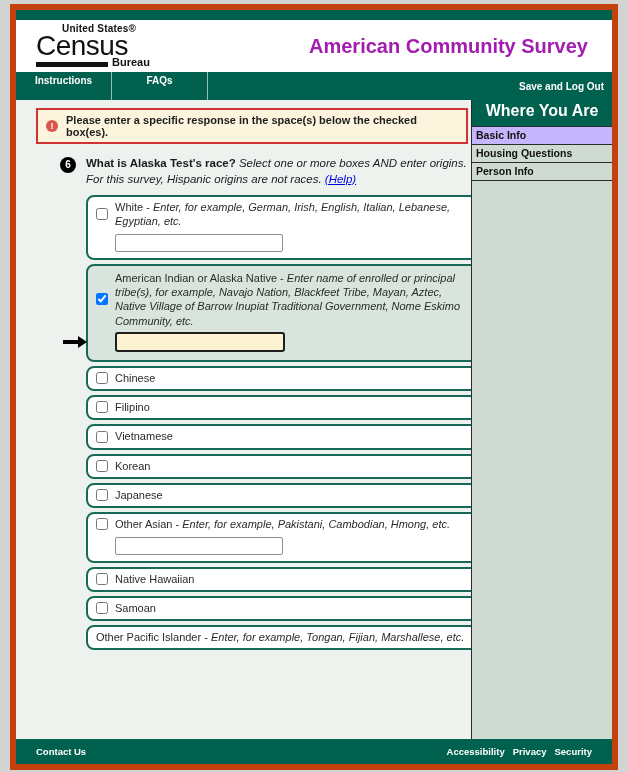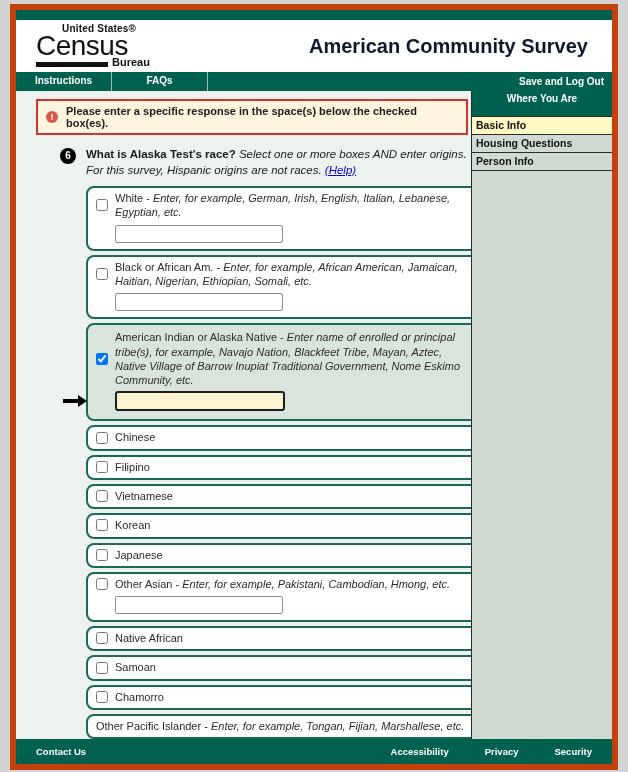--- a/index.html
+++ b/index.html
@@ -21,51 +21,51 @@
   .header {
     height:52px; background:#fff; display:flex; align-items:center;
     justify-content:space-between; padding:0 24px 0 20px; flex:0 0 auto;
   }
   .logo { position:relative; width:120px; line-height:1; color:#111; cursor:default; }
   .logo-top { font-size:10px; font-weight:bold; margin-left:26px; letter-spacing:0.2px; }
   .logo-main { font-size:28px; font-weight:normal; letter-spacing:-0.5px; margin-top:-2px; }
   .logo-bottom { display:flex; align-items:flex-end; margin-top:-3px; }
   .logo-line { display:inline-block; width:72px; height:5px; background:#111; margin-right:4px; margin-bottom:1px; }
   .logo-sub { font-size:11px; font-weight:bold; }
-  .header-title { font-size:20px; font-weight:bold; color:#0f172a; }
+  .header-title { font-size:20px; font-weight:bold; color:#a21caf; }
   
   .nav {
-    height:19px; background:var(--accent-green,#00614e); color:#fff;
+    height:28px; background:var(--accent-green,#00614e); color:#fff;
     display:flex; align-items:center; font-size:10px; font-weight:bold; flex:0 0 auto;
   }
   .nav-tab {
     width:96px; text-align:center; height:100%; line-height:17px;
     border-right:1px solid #9fbcb2; cursor:pointer;
   }
   .nav-spacer { flex:1; }
   .nav-right { padding-right:8px; cursor:pointer;padding-left:12px; }
   
   .main { flex:1; display:flex; min-height:0; }
   .content {
     flex:1; background:#edf2ee; padding:8px 0 0 20px; position:relative;
     display:flex; flex-direction:column; overflow:hidden;
   }
   .sidebar {
     width:141px; flex:0 0 auto; background:#cfdad2;
     border-left:1px solid #2b2b2b; font-size:10.5px;
   }
   .sidebar-title {
     background:var(--accent-green,#00614e); color:#fff; font-weight:bold;
-    text-align:center; padding:2px 0 12px; border-bottom:1px solid #2b2b2b; font-size:10px;
+    text-align:center; padding:2px 0 6px; border-bottom:1px solid #2b2b2b; font-size:16px;
   }
   .sidebar-item {
     padding:2px 4px 3px; font-weight:bold; color:#111;
     border-bottom:1px solid #2b2b2b; cursor:pointer;
   }
-  .sidebar-item.active { background:#fef9c3; }
+  .sidebar-item.active { background:#c4b5fd; }
   
   .error-box {
     width:432px; border:2px solid #cf3430; background:#fdf4de;
     display:flex; align-items:center; padding:4px 6px; margin-bottom:10px;
   }
   .error-icon {
     width:12px; height:12px; border-radius:50%; background:#d9564a; color:#fff;
     font-size:9px; font-weight:bold; text-align:center; line-height:12px;
     margin:0 8px 0 2px; flex:0 0 auto;
   }
@@ -105,21 +105,21 @@
     content:""; position:absolute; right:-8px; top:-4px;
     border-left:9px solid #000; border-top:6px solid transparent; border-bottom:6px solid transparent;
   }
   
   .footer {
     height:25px; background:var(--accent-green,#00614e); color:#fff;
     display:flex; align-items:center; font-size:9.5px; font-weight:bold;
     padding:0 20px; flex:0 0 auto;
   }
   .footer-spacer { flex:1; }
-  .footer a, .footer .flink { color:#fff; text-decoration:none; margin-left:36px; cursor:pointer; }
+  .footer a, .footer .flink { color:#fff; text-decoration:none; margin-left:8px; cursor:pointer; }
 </style>
 </head>
 <body>
 
 <div class="page">
 
   <div class="topbar"></div>
 
   <div class="header">
     <div class="logo">
@@ -159,117 +159,100 @@
     <div class="opt-row">
       <input type="checkbox" style="">
       <span class="opt-label-wrap"><span class="opt-label">White</span><span class="opt-dash"> - </span><span class="opt-hint">Enter, for example, German, Irish, English, Italian, Lebanese, Egyptian, etc.</span></span>
     </div>
     <div class="input-row">
       
       <input type="text" class="origin-input" style="">
     </div>
   </div>
 
-  <div class="option">
-    <div class="opt-row">
-      <input type="checkbox" style="">
-      <span class="opt-label-wrap"><span class="opt-label">Black or African Am.</span><span class="opt-dash"> - </span><span class="opt-hint">Enter, for example, African American, Jamaican, Haitian, Nigerian, Ethiopian, Somali, etc.</span></span>
+
+  <div class="option checked">
+    <div class="opt-row">
+      <input type="checkbox" checked="" style="">
+      <span class="opt-label-wrap"><span class="opt-label">American Indian or Alaska Native</span><span class="opt-dash"> - </span><span class="opt-hint">Enter name of enrolled or principal tribe(s), for example, Navajo Nation, Blackfeet Tribe, Mayan, Aztec, Native Village of Barrow Inupiat Traditional Government, Nome Eskimo Community, etc.</span></span>
+    </div>
+    <div class="input-row error">
+      <span class="arrow-indicator"></span>
+      <input type="text" class="origin-input" style="">
+    </div>
+  </div>
+
+  <div class="option">
+    <div class="opt-row">
+      <input type="checkbox" style="">
+      <span class="opt-label-wrap"><span class="opt-label">Chinese</span></span>
+    </div>
+
+  </div>
+
+  <div class="option">
+    <div class="opt-row">
+      <input type="checkbox" style="">
+      <span class="opt-label-wrap"><span class="opt-label">Filipino</span></span>
+    </div>
+
+  </div>
+
+
+  <div class="option">
+    <div class="opt-row">
+      <input type="checkbox" style="">
+      <span class="opt-label-wrap"><span class="opt-label">Vietnamese</span></span>
+    </div>
+
+  </div>
+
+  <div class="option">
+    <div class="opt-row">
+      <input type="checkbox" style="">
+      <span class="opt-label-wrap"><span class="opt-label">Korean</span></span>
+    </div>
+
+  </div>
+
+  <div class="option">
+    <div class="opt-row">
+      <input type="checkbox" style="">
+      <span class="opt-label-wrap"><span class="opt-label">Japanese</span></span>
+    </div>
+
+  </div>
+
+  <div class="option">
+    <div class="opt-row">
+      <input type="checkbox" style="">
+      <span class="opt-label-wrap"><span class="opt-label">Other Asian</span><span class="opt-dash"> - </span><span class="opt-hint">Enter, for example, Pakistani, Cambodian, Hmong, etc.</span></span>
     </div>
     <div class="input-row">
       
       <input type="text" class="origin-input" style="">
     </div>
   </div>
 
-  <div class="option checked">
-    <div class="opt-row">
-      <input type="checkbox" checked="" style="">
-      <span class="opt-label-wrap"><span class="opt-label">American Indian or Alaska Native</span><span class="opt-dash"> - </span><span class="opt-hint">Enter name of enrolled or principal tribe(s), for example, Navajo Nation, Blackfeet Tribe, Mayan, Aztec, Native Village of Barrow Inupiat Traditional Government, Nome Eskimo Community, etc.</span></span>
-    </div>
-    <div class="input-row error">
-      <span class="arrow-indicator"></span>
-      <input type="text" class="origin-input" style="">
-    </div>
-  </div>
-
-  <div class="option">
-    <div class="opt-row">
-      <input type="checkbox" style="">
-      <span class="opt-label-wrap"><span class="opt-label">Chinese</span></span>
-    </div>
-
-  </div>
-
-  <div class="option">
-    <div class="opt-row">
-      <input type="checkbox" style="">
-      <span class="opt-label-wrap"><span class="opt-label">Filipino</span></span>
-    </div>
-
-  </div>
-
-
-  <div class="option">
-    <div class="opt-row">
-      <input type="checkbox" style="">
-      <span class="opt-label-wrap"><span class="opt-label">Vietnamese</span></span>
-    </div>
-
-  </div>
-
-  <div class="option">
-    <div class="opt-row">
-      <input type="checkbox" style="">
-      <span class="opt-label-wrap"><span class="opt-label">Korean</span></span>
-    </div>
-
-  </div>
-
-  <div class="option">
-    <div class="opt-row">
-      <input type="checkbox" style="">
-      <span class="opt-label-wrap"><span class="opt-label">Japanese</span></span>
-    </div>
-
-  </div>
-
-  <div class="option">
-    <div class="opt-row">
-      <input type="checkbox" style="">
-      <span class="opt-label-wrap"><span class="opt-label">Other Asian</span><span class="opt-dash"> - </span><span class="opt-hint">Enter, for example, Pakistani, Cambodian, Hmong, etc.</span></span>
-    </div>
-    <div class="input-row">
-      
-      <input type="text" class="origin-input" style="">
-    </div>
-  </div>
-
-  <div class="option">
-    <div class="opt-row">
-      <input type="checkbox" style="">
-      <span class="opt-label-wrap"><span class="opt-label">Native African</span></span>
+  <div class="option">
+    <div class="opt-row">
+      <input type="checkbox" style="">
+      <span class="opt-label-wrap"><span class="opt-label">Native Hawaiian</span></span>
     </div>
 
   </div>
 
   <div class="option">
     <div class="opt-row">
       <input type="checkbox" style="">
       <span class="opt-label-wrap"><span class="opt-label">Samoan</span></span>
     </div>
 
   </div>
 
-  <div class="option">
-    <div class="opt-row">
-      <input type="checkbox" style="">
-      <span class="opt-label-wrap"><span class="opt-label">Chamorro</span></span>
-    </div>
-
-  </div>
 
   <div class="option">
     <div class="opt-row">
 
       <span class="opt-label-wrap"><span class="opt-label">Other Pacific Islander</span><span class="opt-dash"> - </span><span class="opt-hint">Enter, for example, Tongan, Fijian, Marshallese, etc.</span></span>
     </div>
 
   </div>
 
 </div>

